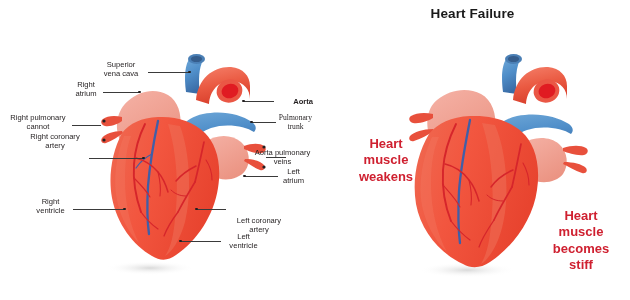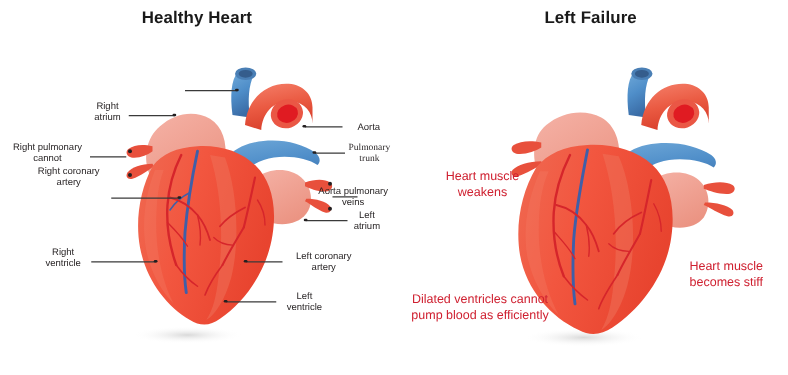--- a/index.html
+++ b/index.html
@@ -15,43 +15,42 @@
   .panel-title{
     position:absolute;top:6px;left:0;width:315px;text-align:center;
     font-size:13.5px;font-weight:bold;color:#1a1a1a;letter-spacing:.1px;
   }
 
   
   .lbl{
     position:absolute;font-size:7.6px;color:#231f20;line-height:1.22;
     white-space:pre-line;
   }
-  .lbl.l{text-align:center;}
+  .lbl.l{text-align:right;font-weight:bold;}
   .lbl.c{text-align:center;}
 
   .note{
-    position:absolute;font-size:10px;font-weight:normal;color:#cf2030;
+    position:absolute;font-size:13px;font-weight:bold;color:#cf2030;
     line-height:1.25;white-space:pre-line;
   }
   .note.c{text-align:center;}
 
   
   .leader{position:absolute;background:#3a3a3a;height:0.8px;transform-origin:0 50%;}
   .dot{position:absolute;width:2.6px;height:2.6px;border-radius:50%;background:#231f20;}
 
   svg{display:block;overflow:visible;}
 </style>
 </head>
 <body>
 
 <div id="stage">
 
   <div class="panel" id="panel-healthy">
 
-    <div class="panel-title">Healthy Heart</div>
 
     <svg width="315" height="300" viewBox="0 0 315 300" style="position:absolute;left:0;top:0;">
       <defs>
         <linearGradient id="hMusc" x1="0" y1="0" x2="1" y2="0.4">
           <stop offset="0" stop-color="#ef6a52"></stop>
           <stop offset="0.45" stop-color="#f2563f"></stop>
           <stop offset="1" stop-color="#e8442f"></stop>
         </linearGradient>
         <linearGradient id="hAtr" x1="0" y1="0" x2="0.6" y2="1">
           <stop offset="0" stop-color="#f5b2a6"></stop>
@@ -171,20 +170,22 @@
 
     <div class="leader" style="left:245px;top:176px;width:33px;"></div>
     <div class="dot" style="left:243px;top:174.5px;"></div>
 
     <div class="leader" style="left:197px;top:209px;width:29px;"></div>
     <div class="dot" style="left:195px;top:207.5px;"></div>
 
     <div class="leader" style="left:181px;top:241px;width:40px;"></div>
     <div class="dot" style="left:179px;top:239.5px;"></div>
 
+    <div class="lbl c" style="left:92px;top:60px;width:58px;">Superior
+vena cava</div>
 
     <div class="lbl c" style="left:70px;top:80px;width:32px;">Right
 atrium</div>
 
     <div class="lbl c" style="left:4px;top:113px;width:68px;">Right pulmonary
 cannot</div>
 
     <div class="lbl c" style="left:21px;top:132px;width:68px;">Right coronary
 artery</div>
 
@@ -195,30 +196,30 @@
 
     <div class="lbl c" style="left:276px;top:113px;width:39px;font-family:Liberation Serif, serif;">Pulmonary
 trunk</div>
 
     <div class="lbl c" style="left:250px;top:148px;width:65px;">Aorta pulmonary
 veins</div>
 
     <div class="lbl c" style="left:278px;top:167px;width:31px;">Left
 atrium</div>
 
-    <div class="lbl c" style="left:226px;top:200px;width:66px;">Left coronary
+    <div class="lbl c" style="left:226px;top:216px;width:66px;">Left coronary
 artery</div>
 
     <div class="lbl c" style="left:221px;top:232px;width:45px;">Left
 ventricle</div>
   </div>
 
   <div class="panel" id="panel-failure">
 
-    <div class="panel-title">Left Failure</div>
+    <div class="panel-title">Heart Failure</div>
 
     <svg width="315" height="300" viewBox="0 0 315 300" style="position:absolute;left:0;top:0;">
       <defs>
         <linearGradient id="fMusc" x1="0" y1="0" x2="1" y2="0.4">
           <stop offset="0" stop-color="#ef6a52"></stop>
           <stop offset="0.45" stop-color="#f2563f"></stop>
           <stop offset="1" stop-color="#e8442f"></stop>
         </linearGradient>
         <linearGradient id="fAtr" x1="0" y1="0" x2="0.6" y2="1">
           <stop offset="0" stop-color="#f5b2a6"></stop>
@@ -308,17 +309,15 @@
         <path d="M208,163 C212,170 214,177 214,185" stroke-width="1.1"></path>
       </g>
     </svg>
 
     <div class="note c" style="left:35px;top:136px;width:72px;">Heart muscle
 weakens</div>
 
     <div class="note c" style="left:228px;top:208px;width:76px;">Heart muscle
 becomes stiff</div>
 
-    <div class="note c" style="left:10px;top:234px;width:118px;">Dilated ventricles cannot
-pump blood as efficiently</div>
   </div>
 
 </div>
 
 </body></html>

